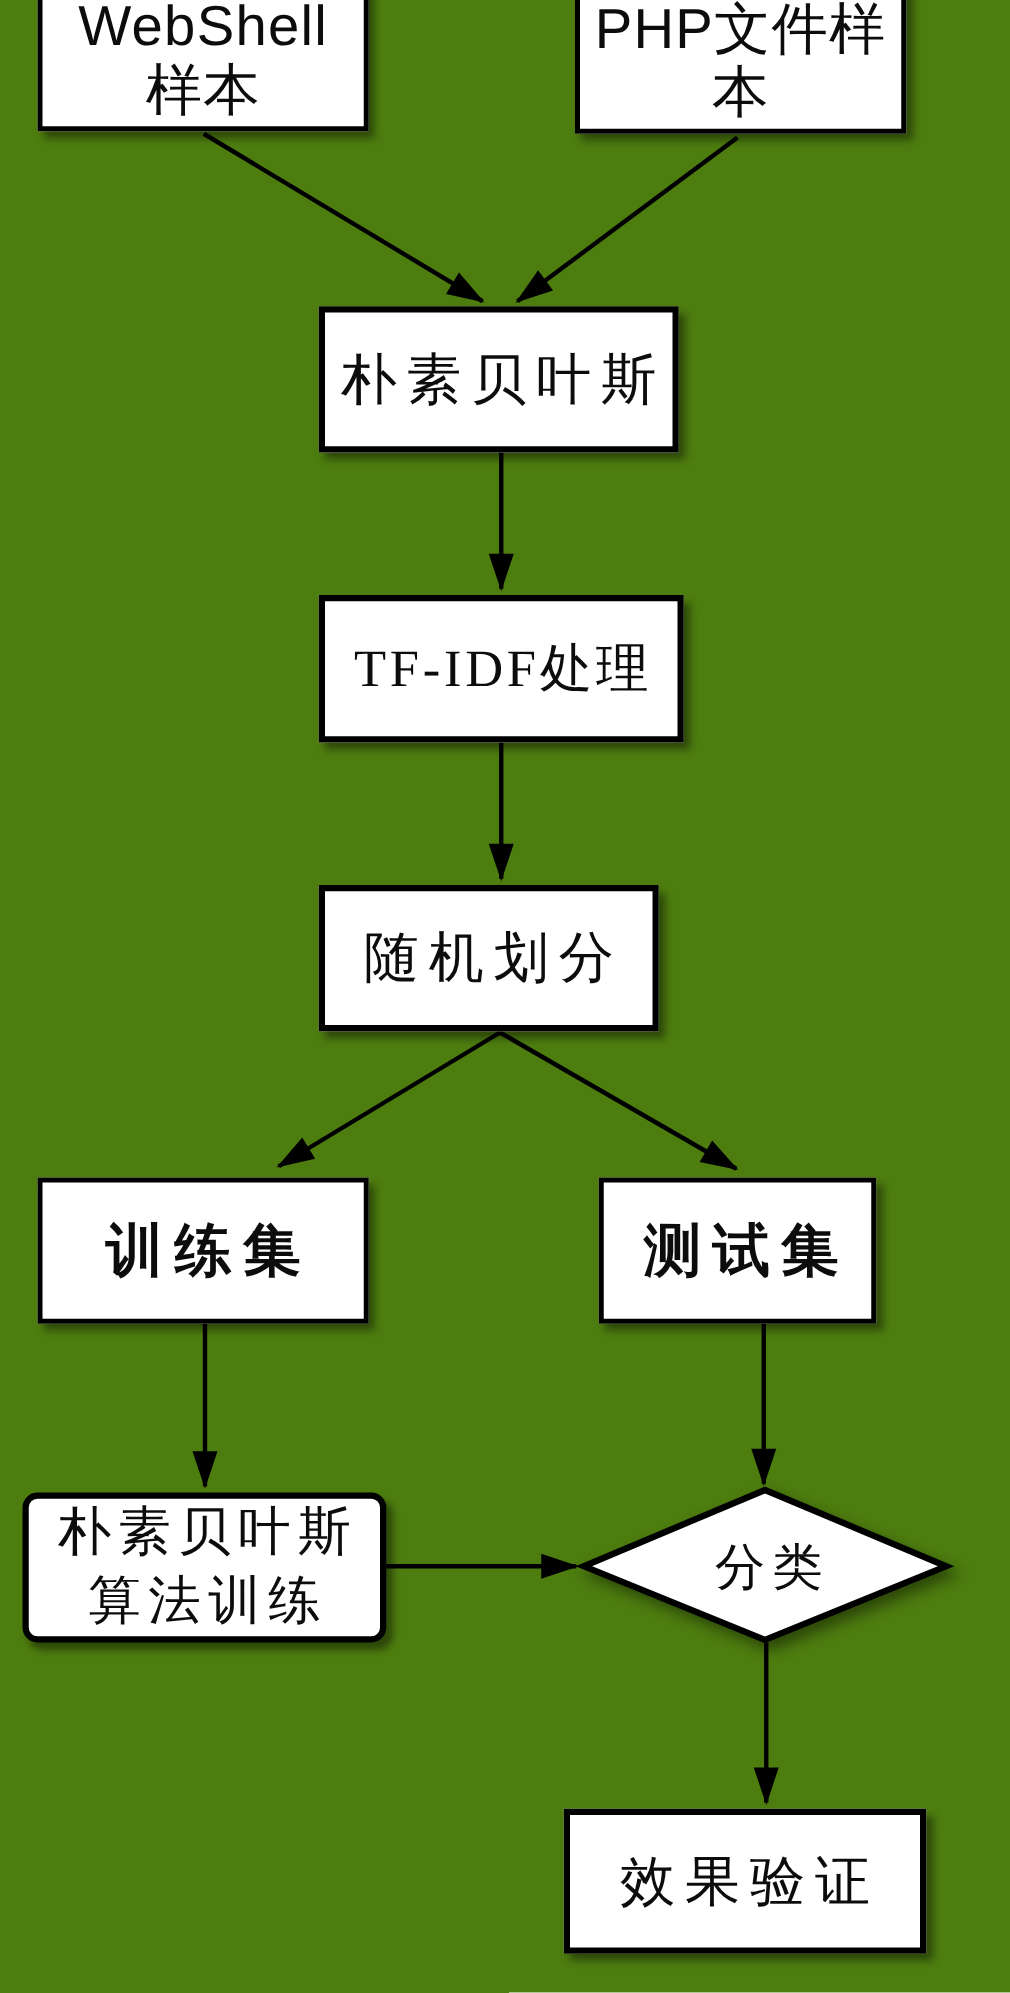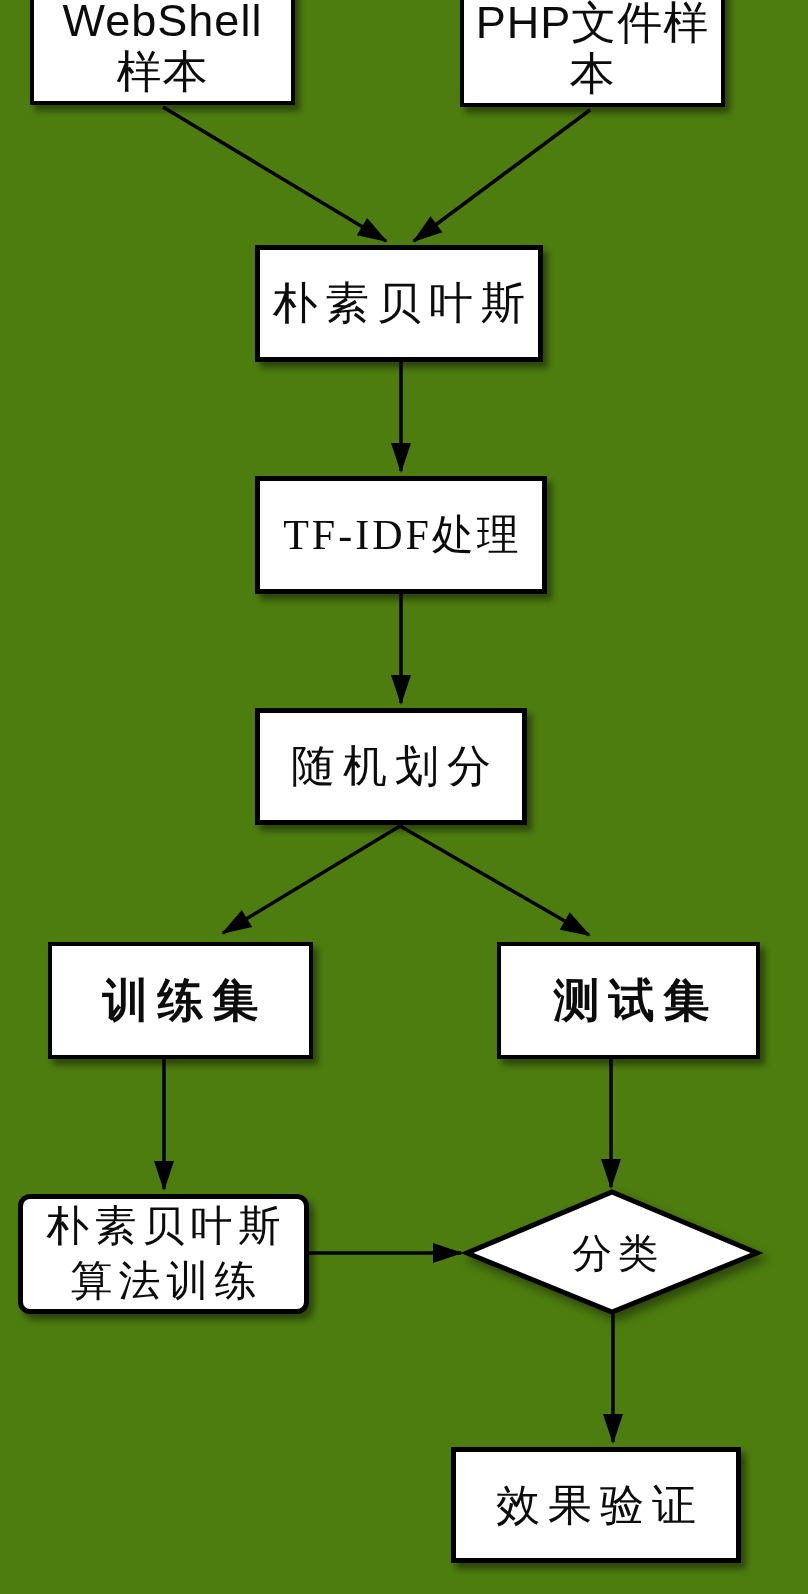--- a/index.html
+++ b/index.html
@@ -21,21 +21,21 @@
     background:#ffffff; border:4px solid #000;
     box-shadow:5px 6px 6px rgba(0,0,0,0.42);
     display:flex; align-items:center; justify-content:center;
     text-align:center; color:#0c0c0c;
   }
   .node .lbl { white-space:pre-line; display:block; }
   .thick { border-width:5px; }
   .serif { font-family:"Liberation Serif","DejaVu Serif",serif; font-size:44px; letter-spacing:8px; padding-left:8px; }
   .tfidf-node { font-size:42px; letter-spacing:3px; padding-left:3px; }
   .top-node { font-size:45px; line-height:1.15; letter-spacing:1px; align-items:flex-end; padding-bottom:3px; }
-  .set-node { font-size:46px; letter-spacing:9px; padding-left:9px; font-weight:600;margin-left:18px; }
+  .set-node { font-size:46px; letter-spacing:9px; padding-left:9px; font-weight:600; }
   .bayes-node { font-size:42px; line-height:1.3; letter-spacing:6px; padding-left:6px; }
   .floating-label {
     position:absolute; background:transparent; border:none; box-shadow:none;
     display:flex; align-items:center; justify-content:center;
     font-size:40px; letter-spacing:6px; padding-left:6px; color:#0c0c0c;
     text-align:right;
   }
 </style>
 </head>
 <body>
@@ -82,21 +82,21 @@
   </div>
 
   <div class="node serif thick" style="left:255px; top:708px; width:272px; height:117px;">
     <span class="lbl">随机划分</span>
   </div>
 
   <div class="node set-node" style="left:30px; top:942px; width:265px; height:117px;">
     <span class="lbl">训练集</span>
   </div>
 
-  <div class="node set-node" style="left:479px; top:942px; width:263px; height:117px;padding-left:15px;">
+  <div class="node set-node" style="left:479px; top:942px; width:222px; height:117px;padding-left:15px;">
     <span class="lbl">测试集</span>
   </div>
 
   <div class="node serif thick bayes-node" style="left:18px; top:1194px; width:291px; height:120px;border-radius:12px;">
     <span class="lbl">朴素贝叶斯
 算法训练</span>
   </div>
 
   <div class="floating-label" style="left:527px; top:1225px; width:170px; height:56px;">
     <span class="lbl">分类</span>

